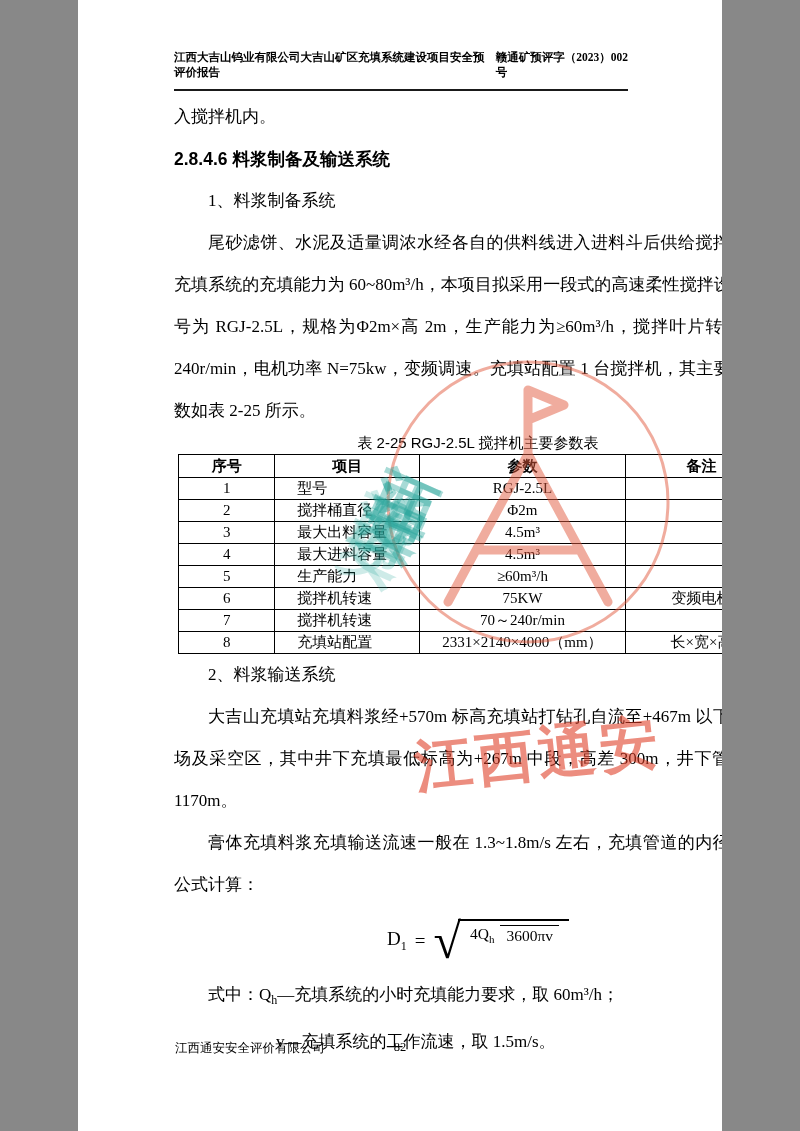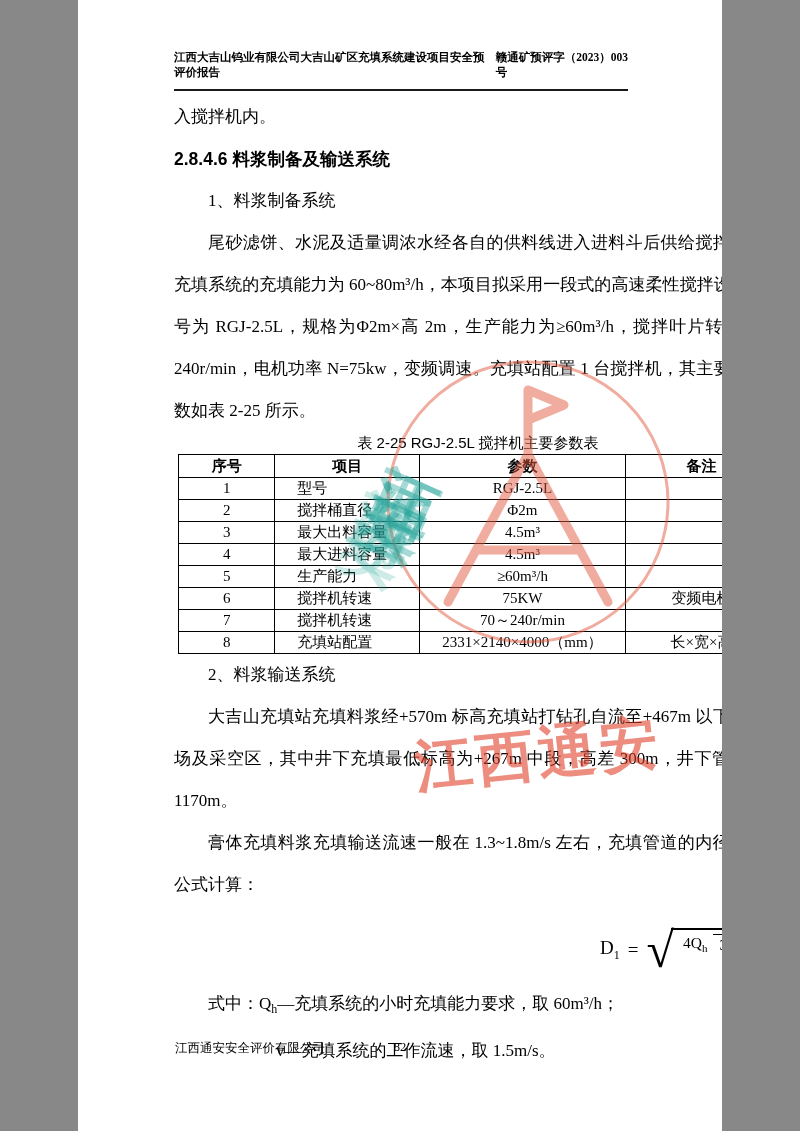--- a/index.html
+++ b/index.html
@@ -52,22 +52,22 @@
     font-weight:normal;
   }
   .params-table th { font-weight:bold; height:22px; }
   .col-idx  { width:93px; }
   .col-item { width:142px; }
   .col-par  { width:203px; }
   .col-note { width:150px;border-radius:9px; }
   .params-table td.c-item { text-align:left; padding-left:22px; }
   
   .formula-row {
-    display:flex; justify-content:flex-end; align-items:center;
-    height:66px; margin-top:11px;
+    display:flex; justify-content:center; align-items:center;
+    height:66px; margin-top:2px;
     font-size:19px; text-indent:0;
   }
   .f-lhs { margin-right:8px; }
   .f-lhs sub { font-size:12px; }
   .f-eq { margin-right:8px; }
   .sqrt { display:inline-flex; align-items:flex-start; }
   .sqrt-sign { font-size:50px; line-height:52px; font-weight:400; margin-right:-3px; }
   .sqrt-body {
     border-top:2px solid #000;
     padding:3px 10px 0 6px;
@@ -109,21 +109,21 @@
     font-family:"Liberation Sans","DejaVu Sans",sans-serif;
   }
 </style>
 </head>
 <body>
 
 <div class="page">
 
   <div class="header">
     <span class="header-left">江西大吉山钨业有限公司大吉山矿区充填系统建设项目安全预评价报告</span>
-    <span class="header-right">赣通矿预评字（2023）003 号</span>
+    <span class="header-right">赣通矿预评字（2023）002 号</span>
   </div>
 
   <div class="content">
 
     <p class="body-text no-indent">入搅拌机内。</p>
 
     <h3 class="section-heading">2.8.4.6 料浆制备及输送系统</h3>
 
     <p class="body-text sub-heading">1、料浆制备系统</p>
 

